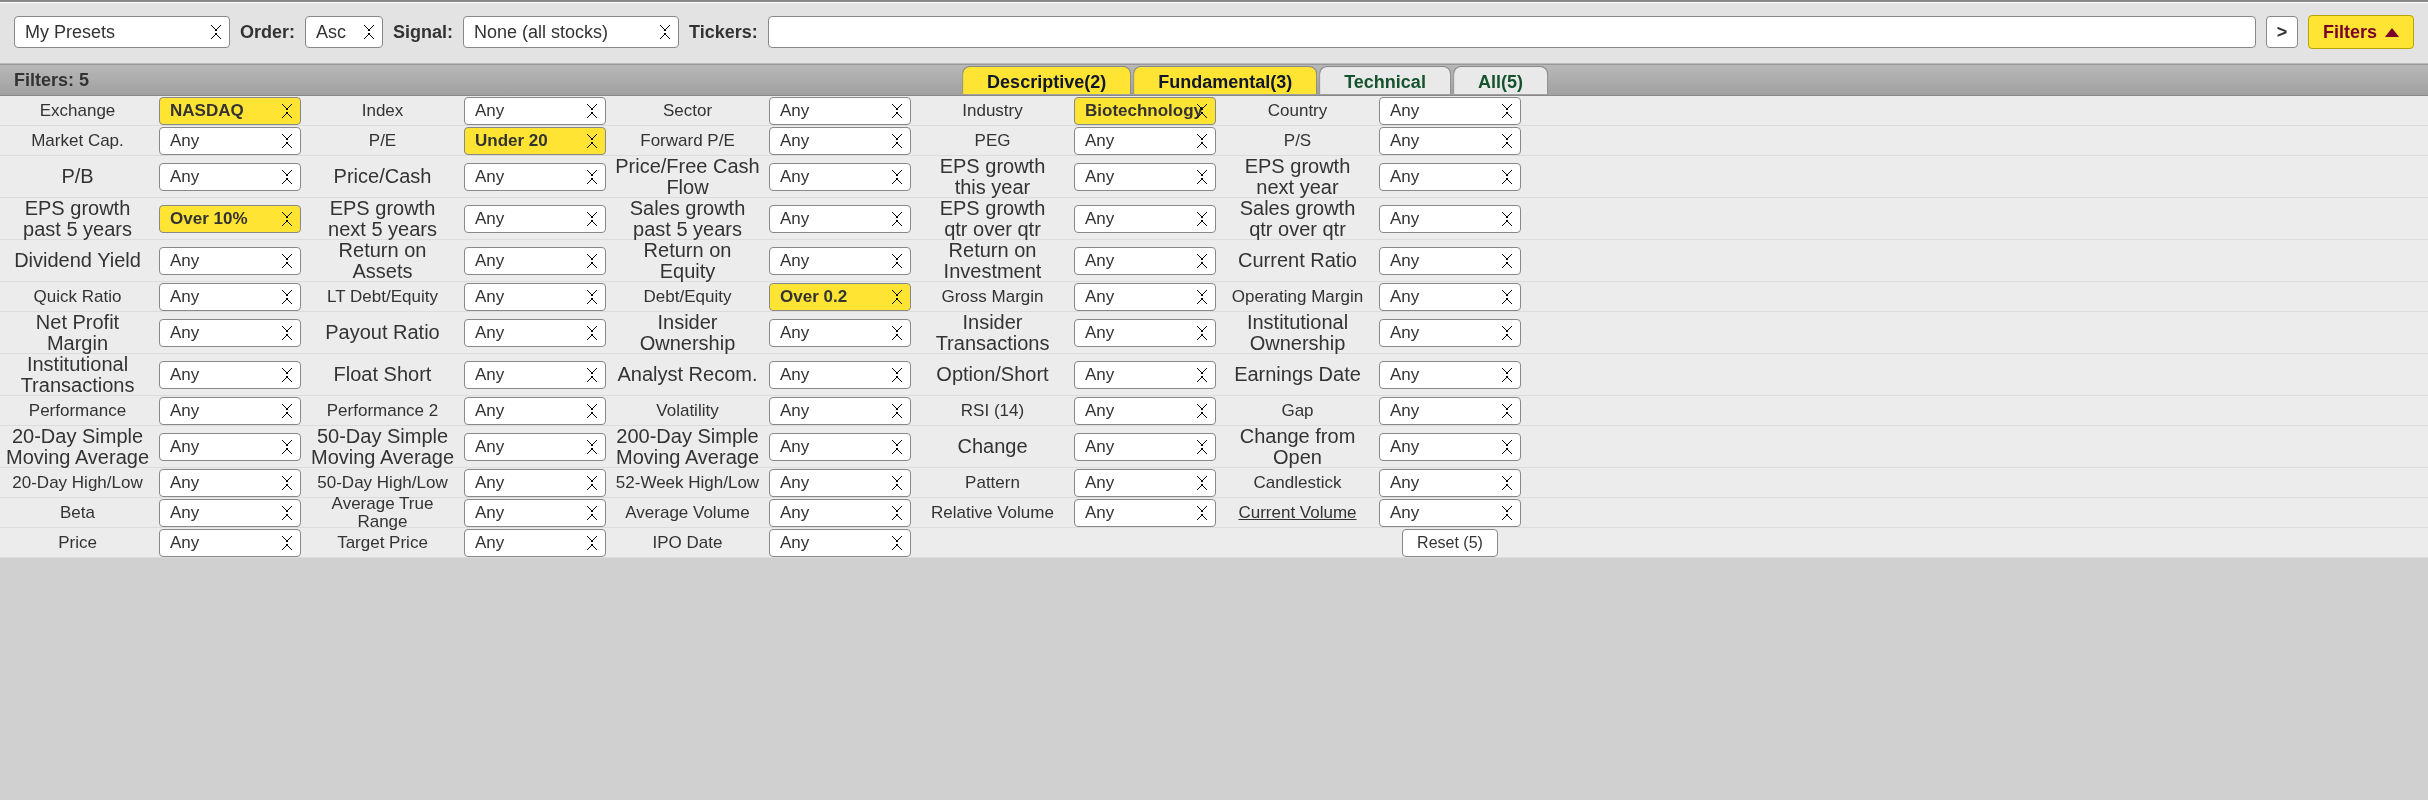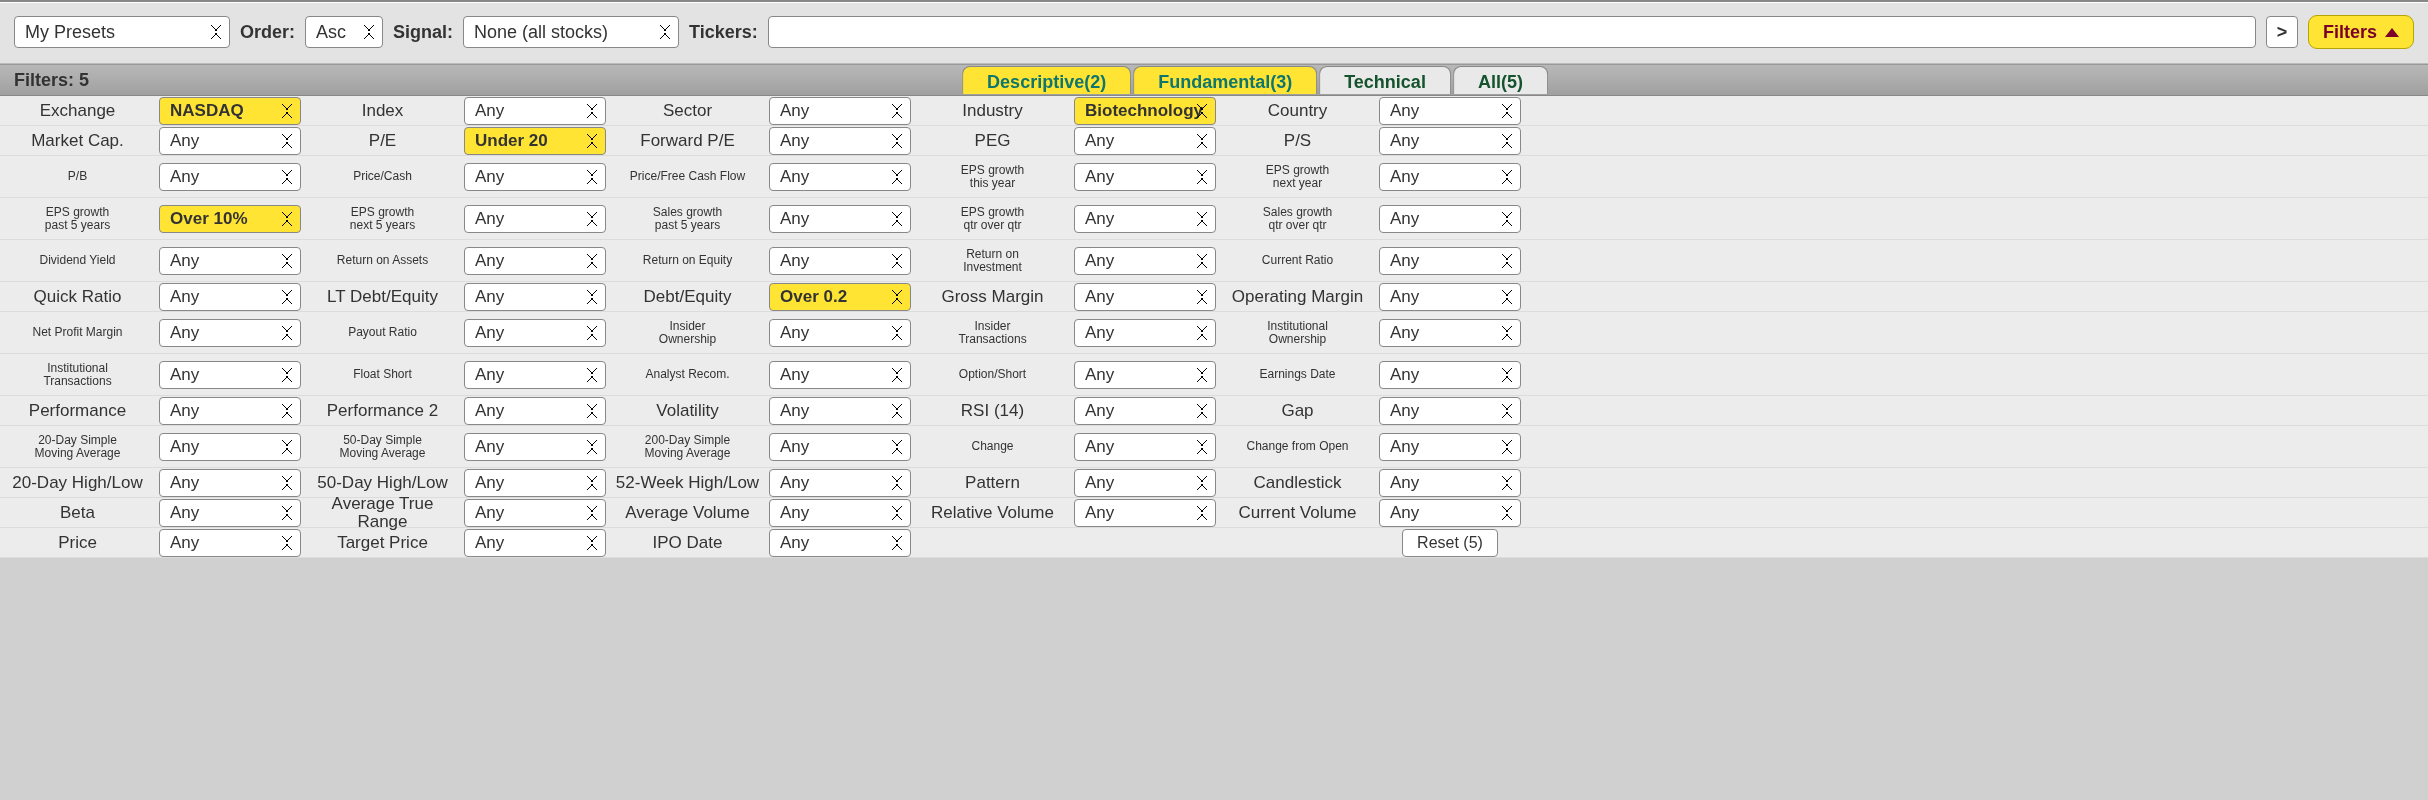--- a/index.html
+++ b/index.html
@@ -56,21 +56,21 @@
   }
   .label-bold { font-weight: bold; }
   .sq-btn {
     background: #fff; border:1px solid #888; border-radius:4px;
     width: 32px; height: 32px; font-size:18px; font-weight:bold;
     display:flex; align-items:center; justify-content:center; cursor:pointer;
   }
   .filters-btn {
     background: #ffe433;
     border: 1px solid #b5a500;
-    border-radius: 9px;
+    border-radius: 4px;
     height: 32px;
     padding: 16px 14px;
     font-size: 18px;
     font-weight: bold;
     color: #7a0029;
     display: flex; align-items:center; gap:8px; cursor:pointer;
   }
   .filters-btn .tri {
     width:0;height:0;border-left:7px solid transparent;border-right:7px solid transparent;border-bottom:9px solid #7a0029;
   }
@@ -102,21 +102,21 @@
     height: 28px;
     padding: 3px 24px 0 24px;
     display:flex; align-items:center;
     font-weight: bold;
     background: #e9e9e9;
     color: #14532d;
     cursor:pointer;
   }
   .tab.active-yellow {
     background: #ffe433;
-    color: #0f766e;
+    color: #0f172a;
     text-align: right;
   }
   .filters-grid { width: 100%; }
   .frow {
     display: flex;
     width: 100%;
     background: #ececec;
     border-bottom: 1px solid #dcdcdc;
     height: 30px;
   }
@@ -153,21 +153,21 @@
     content: "";
     position: absolute;
     right: 8px; top: 50%; width:10px; height:14px; transform:translateY(-50%);
     background:
       linear-gradient(45deg, transparent 45%, #000 45%, #000 55%, transparent 55%) 0 0/6px 6px no-repeat,
       linear-gradient(-45deg, transparent 45%, #000 45%, #000 55%, transparent 55%) 4px 0/6px 6px no-repeat,
       linear-gradient(-45deg, transparent 45%, #000 45%, #000 55%, transparent 55%) 0 8px/6px 6px no-repeat,
       linear-gradient(45deg, transparent 45%, #000 45%, #000 55%, transparent 55%) 4px 8px/6px 6px no-repeat;
   }
   .frow.tall { height: 42px; }
-  .frow.tall .fcell-label { font-size:12px; }
+  .frow.tall .fcell-label { font-size:20px; }
   .reset-btn {
     margin-left:auto;
     background:#fff; border:1px solid #888; border-radius:4px;
     padding: 4px 14px; font-size:16px; cursor:pointer;
   }
 </style>
 </head>
 <body>
 
 <div class="stripe"></div>
@@ -593,21 +593,21 @@
         <div class="fsel">
           <span>Any</span>
         </div>
       </div>
       <div class="fcell-label" style="white-space: pre-line;">Relative Volume</div>
       <div class="fcell-select">
         <div class="fsel">
           <span>Any</span>
         </div>
       </div>
-      <div class="fcell-label" style="white-space: pre-line;">Current Volume</div>
+      <div class="fcell-label" style="white-space: pre-line; text-decoration: underline;">Current Volume</div>
       <div class="fcell-select">
         <div class="fsel">
           <span>Any</span>
         </div>
       </div>
     </div>
     <div class="frow">
       <div class="fcell-label" style="white-space: pre-line;">Price</div>
       <div class="fcell-select">
         <div class="fsel">

